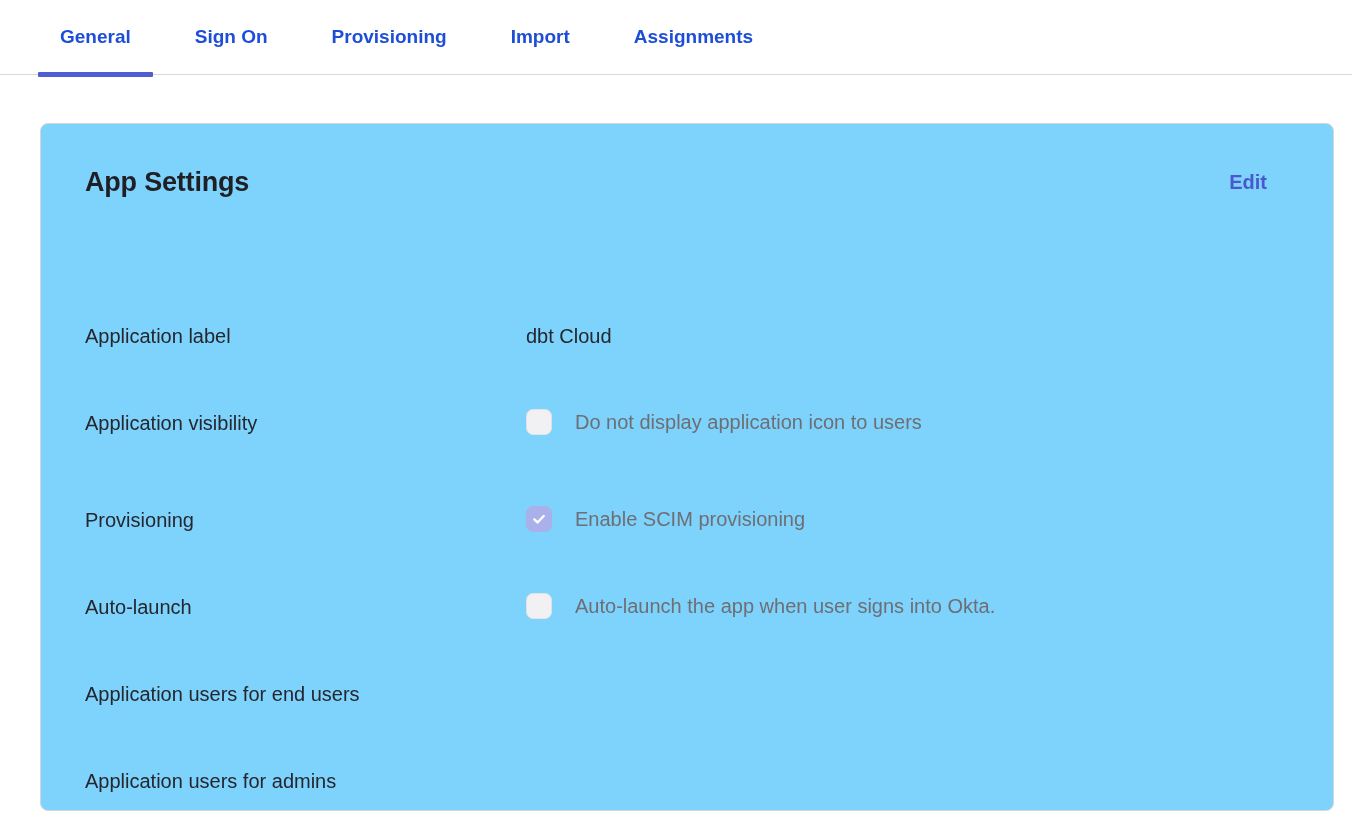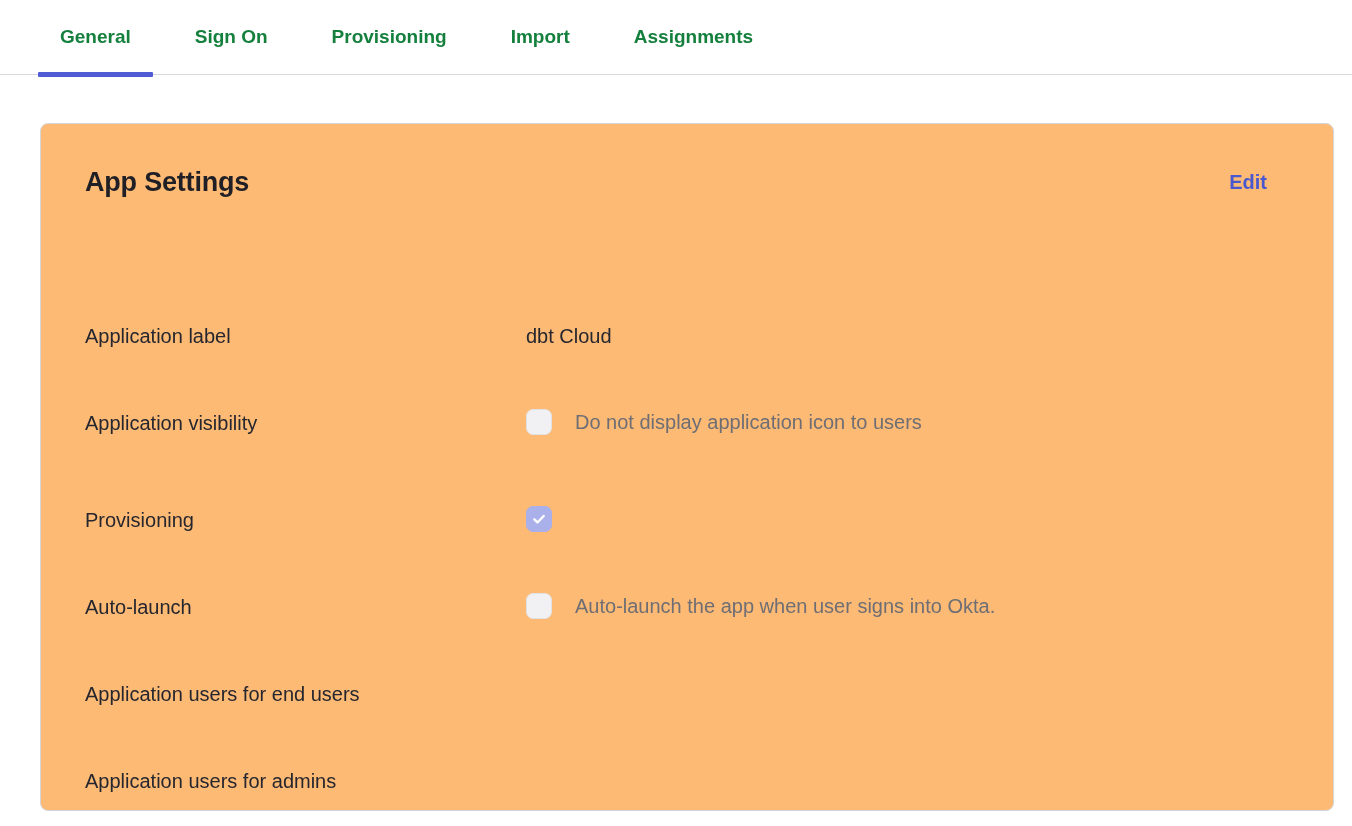--- a/index.html
+++ b/index.html
@@ -21,40 +21,40 @@
     border-bottom: 1px solid #d9d9de;
   }
   .tab {
     position: relative;
     height: 100%;
     display: flex;
     align-items: center;
     padding: 0 22px;
     font-size: 19px;
     font-weight: 700;
-    color: #15803d;
+    color: #1d4ed8;
     cursor: pointer;
     white-space: nowrap;
   }
   .tab.active::after {
     content: "";
     position: absolute;
     left: 0; right: 0;
     bottom: -3px;
     height: 5px;
     border-radius: 1px;
     background: var(--accent, #505cd4);
   }
 
   
   .card {
     width: 1294px;
     height: 688px;
     margin: 48px 0 0 40px;
-    background: #fdba74;
+    background: #7dd3fc;
     border: 1px solid #d6d6da;
     border-radius: 8px;
     padding-top: 40px;
   }
   .card-header {
     display: flex;
     justify-content: space-between;
     align-items: center;
     padding: 0 66px 0 44px;
     height: 36px;
@@ -154,20 +154,21 @@
     </div>
 
     <div class="row extra-gap">
       <div class="field-label">Provisioning</div>
       <div class="field-value">
         <span class="checkbox checked">
           <svg width="18" height="18" viewBox="0 0 26 26">
             <path d="M6.2 13.6 L10.8 18 L19.8 8.6" fill="none" stroke="#ffffff" stroke-width="3.4" stroke-linecap="round" stroke-linejoin="round"></path>
           </svg>
         </span>
+        <span class="checkbox-text">Enable SCIM provisioning</span>
       </div>
     </div>
 
     <div class="row">
       <div class="field-label">Auto-launch</div>
       <div class="field-value">
         <span class="checkbox">
           
         </span>
         <span class="checkbox-text">Auto-launch the app when user signs into Okta.</span>

